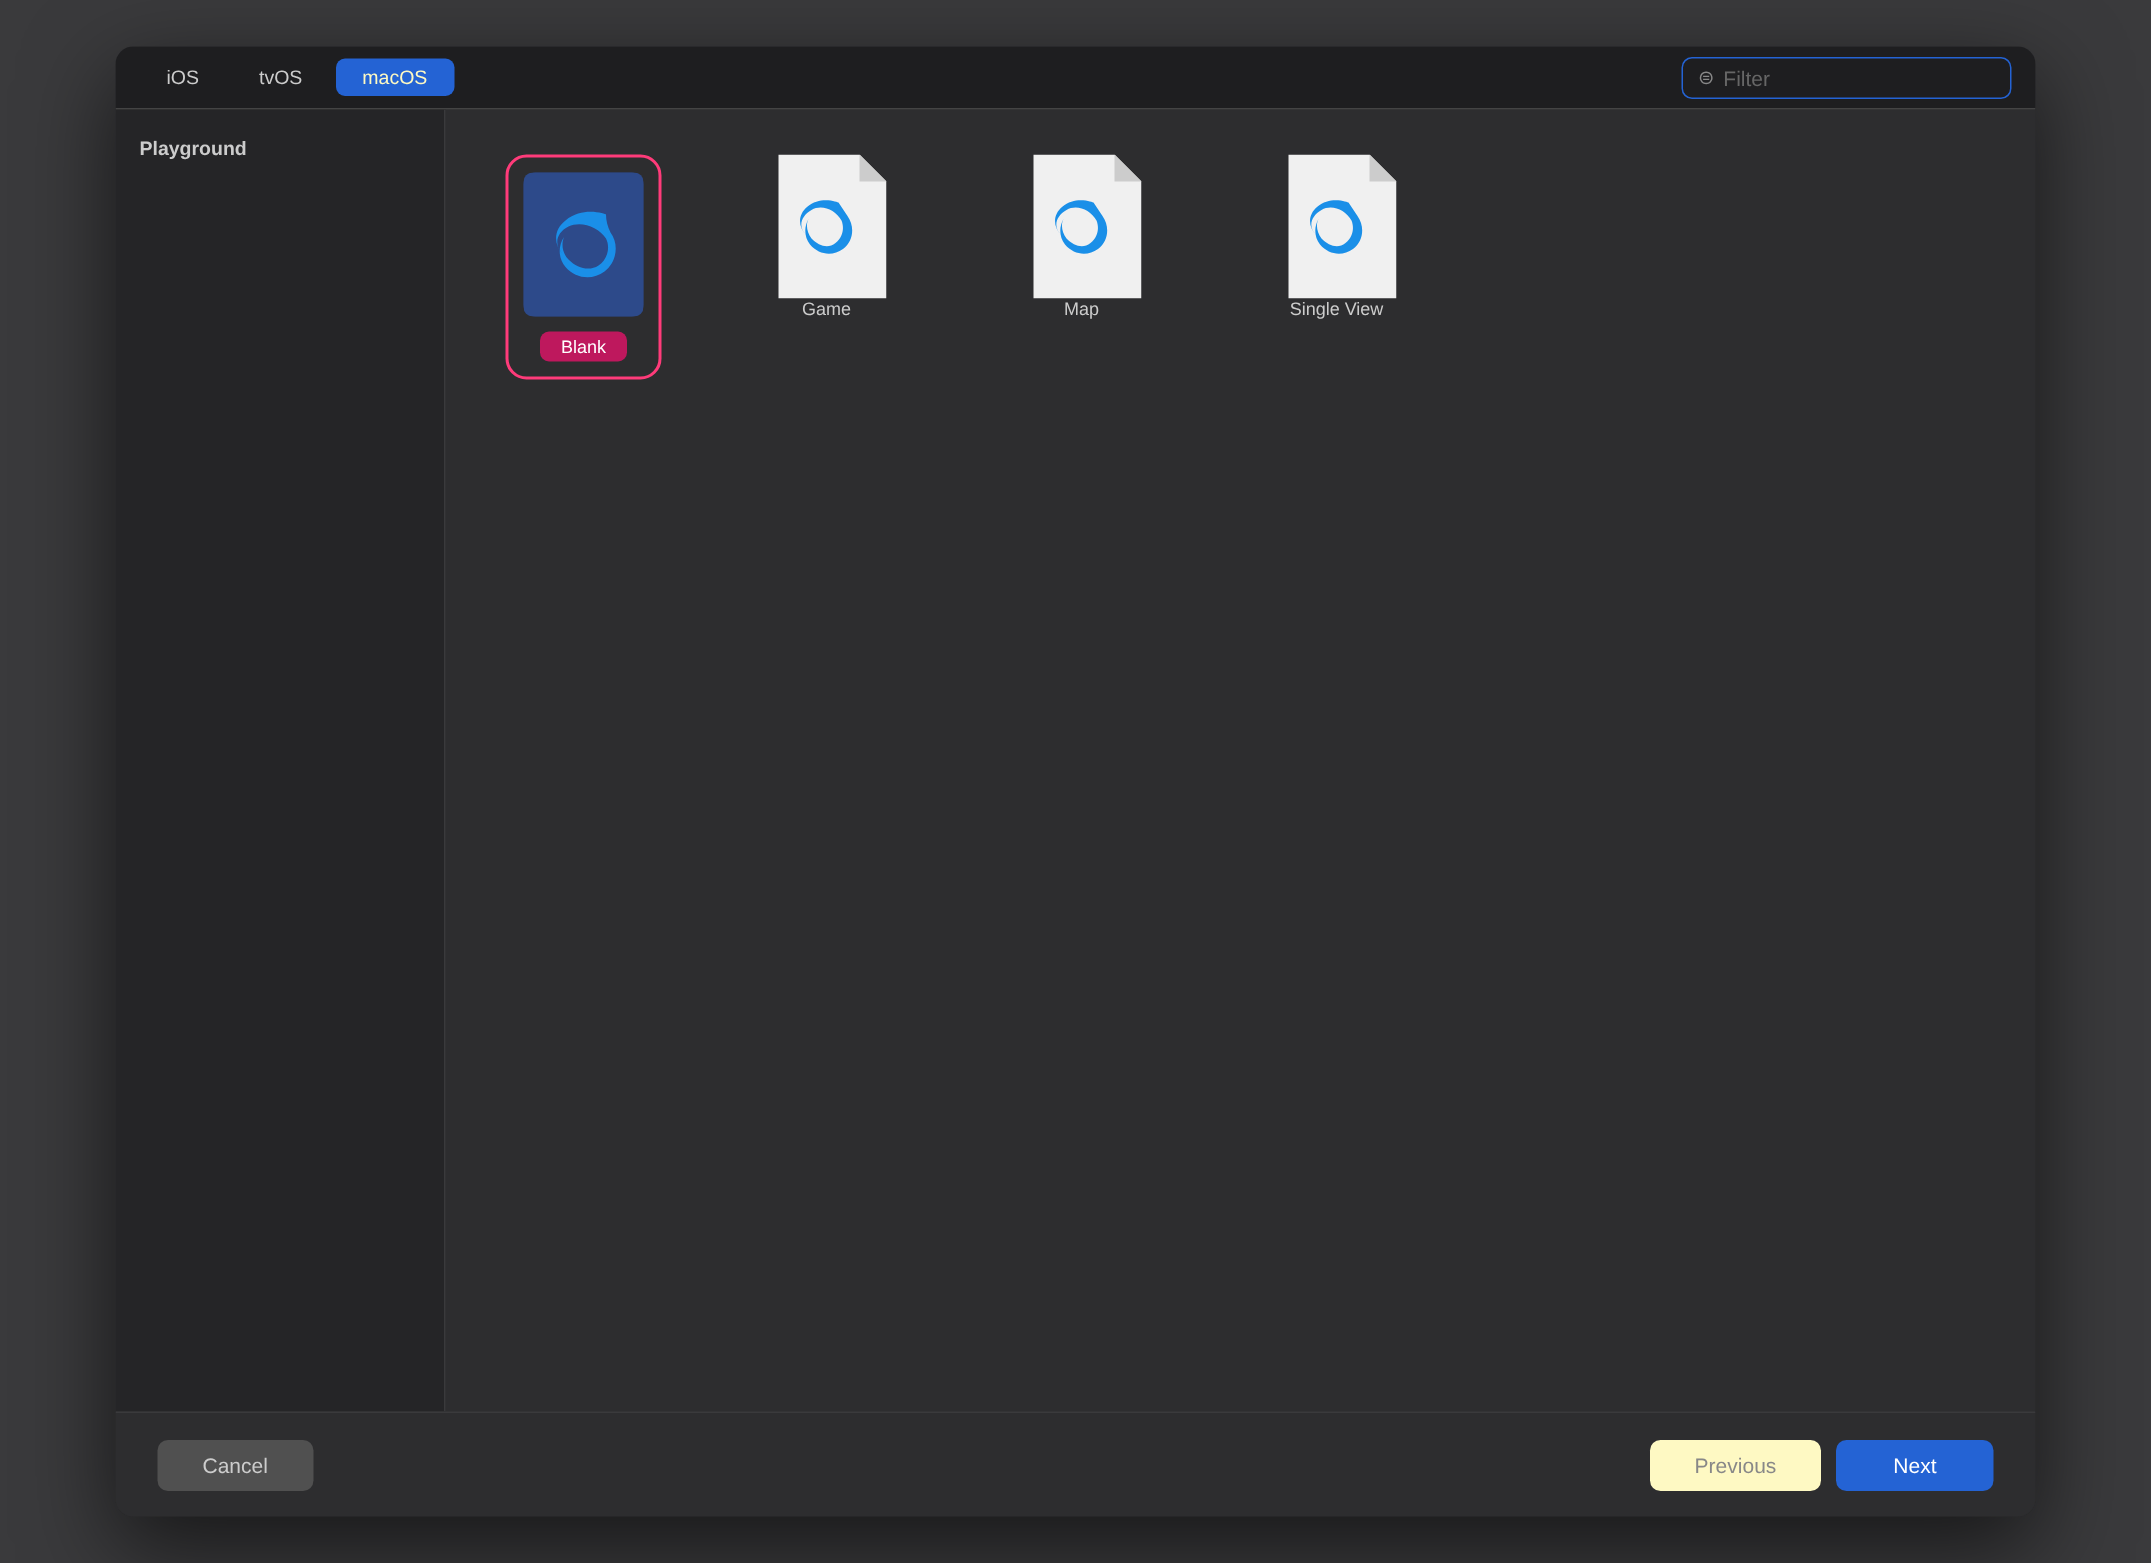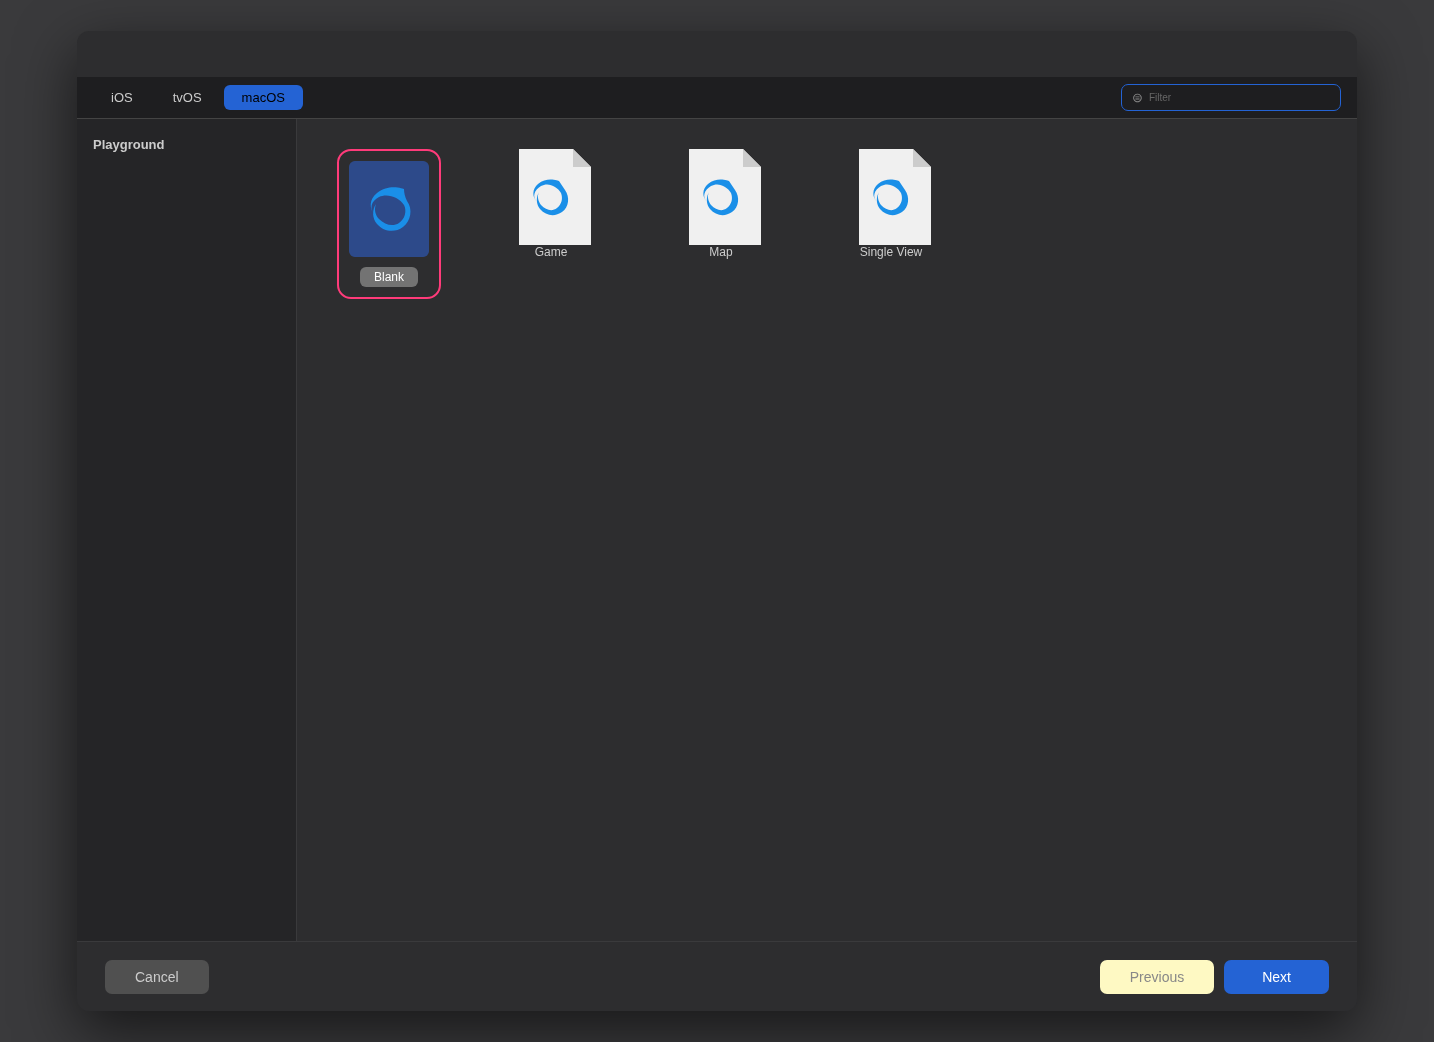--- a/index.html
+++ b/index.html
@@ -32,21 +32,20 @@
       font-weight: 400;
     }
 
     .tab-bar {
       display: flex;
       align-items: center;
       background: #1e1e20;
       border-bottom: 1px solid #444;
       padding: 0 16px;
       justify-content: space-between;
-      margin-top: 46px;
     }
 
     .tabs {
       display: flex;
       gap: 4px;
       padding: 8px 0;
     }
 
     .tab {
       padding: 5px 18px;
@@ -54,21 +53,21 @@
       font-size: 13px;
       color: #cccccc;
       cursor: pointer;
       background: transparent;
       border: none;
       outline: none;
     }
 
     .tab.active {
       background: #2463d4;
-      color: #000000;
+      color: #fef9c3;
     }
 
     .filter-box {
       display: flex;
       align-items: center;
       background: #1e1e20;
       border: 1.5px solid #2463d4;
       border-radius: 7px;
       padding: 5px 10px;
       gap: 6px;
@@ -78,21 +77,21 @@
     .filter-icon {
       color: #888;
       font-size: 13px;
     }
 
     .filter-input {
       background: transparent;
       border: none;
       outline: none;
       color: #ef4444;
-      font-size: 10px;
+      font-size: 14px;
       width: 100%;
     }
 
     .filter-input::placeholder {
       color: #666;
     }
 
     .content-area {
       display: flex;
       flex: 1;
@@ -165,21 +164,21 @@
       justify-content: center;
     }
 
     .template-label {
       font-size: 12px;
       color: #cccccc;
       text-align: center;
     }
 
     .selected-label {
-      background: #737373;
+      background: #be185d;
       color: #fff;
       font-size: 12px;
       font-weight: 500;
       border-radius: 6px;
       padding: 3px 14px;
       text-align: center;
     }
 
     
     .bottom-bar {

